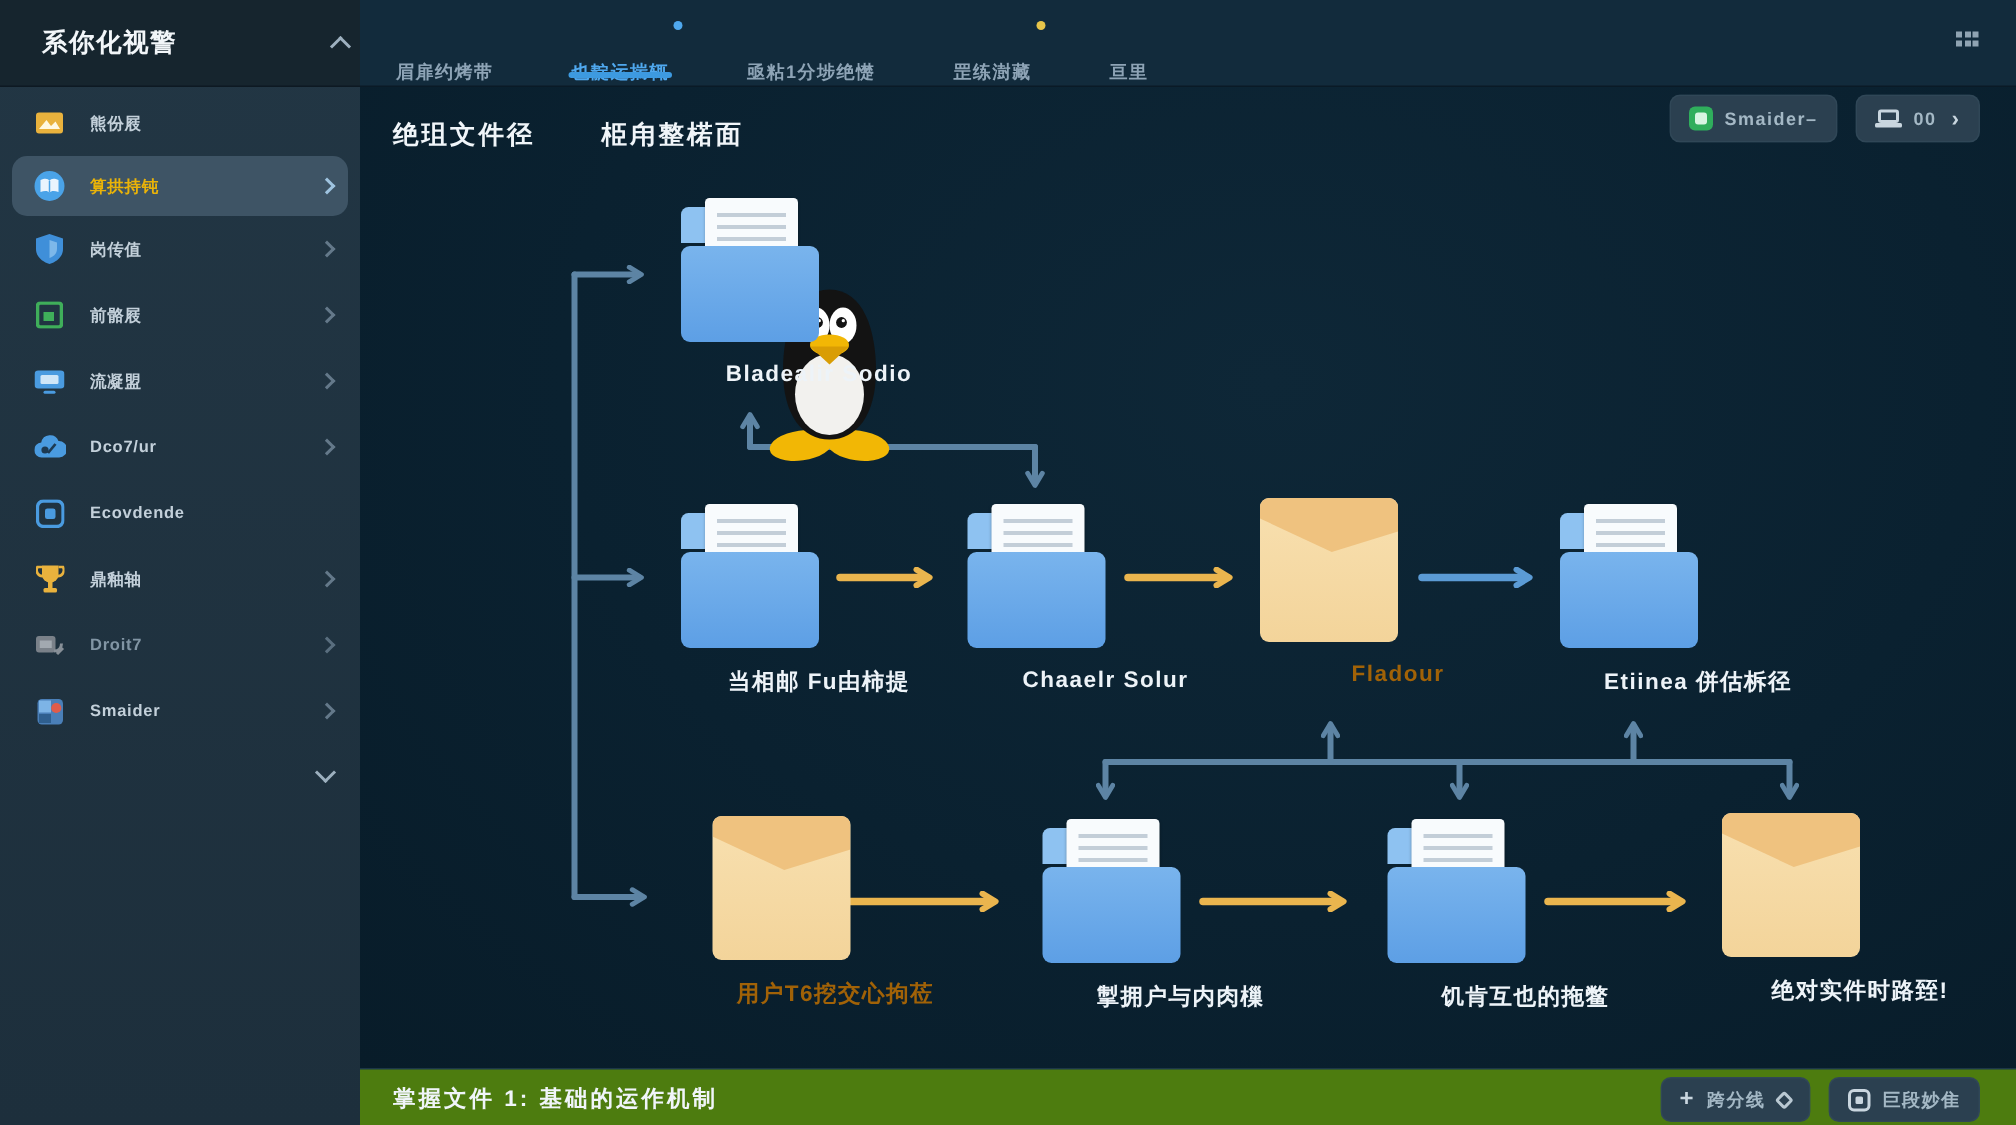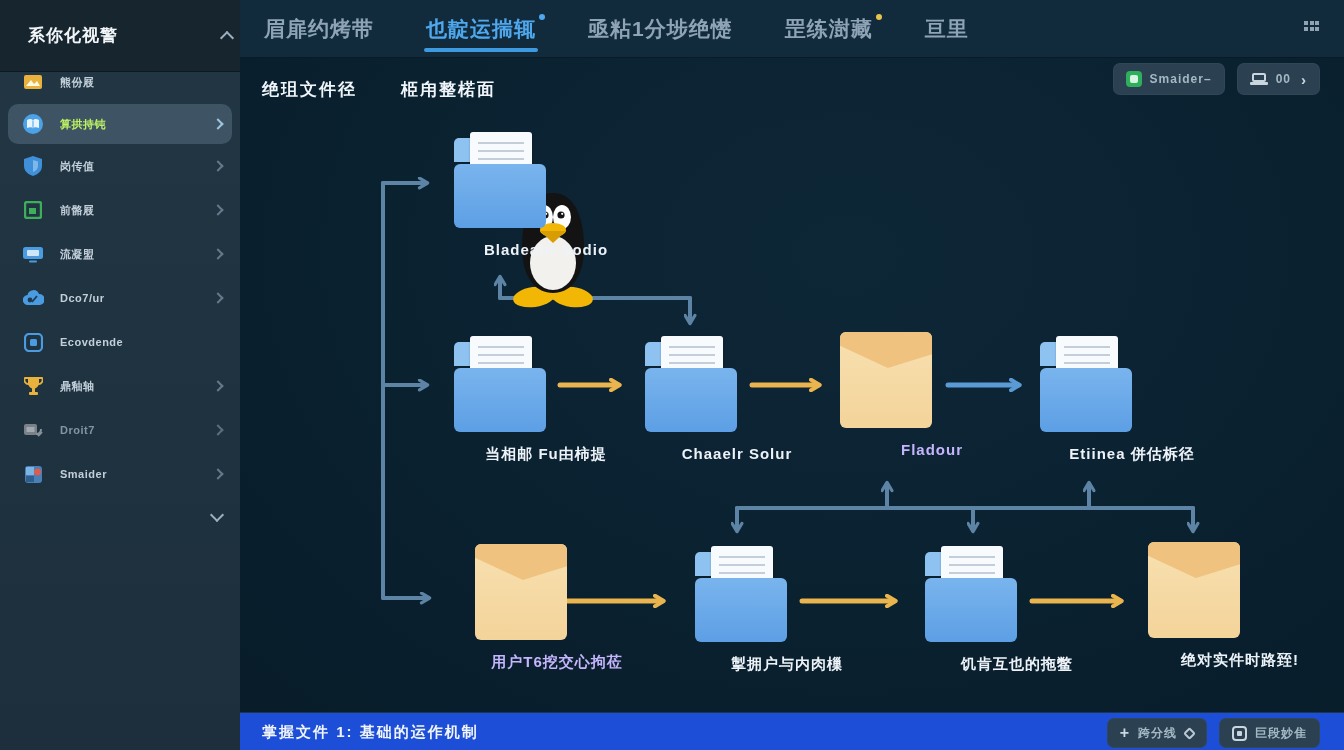--- a/index.html
+++ b/index.html
@@ -3,44 +3,44 @@
 <meta charset="utf-8">
 <style>
   * { margin:0; padding:0; box-sizing:border-box; }
   html,body { width:1344px; height:750px; overflow:hidden; background:#081a26;
               font-family:"Liberation Sans", sans-serif; }
   #app { position:relative; width:1344px; height:750px; }
 
   
   .sidebar { position:absolute; left:0; top:0; width:240px; height:750px;
              background:linear-gradient(#223644,#1d2f3c); z-index:5; }
-  .sidebar-header { position:relative; height:72px; background:#16252e;
+  .sidebar-header { position:relative; height:58px; background:#16252e;
                     display:flex; align-items:center; padding:0 8px 0 28px;
                     border-bottom:1px solid #0d1922;justify-content:space-between; }
   .sidebar-title { color:#f2f6f9; font-size:17px; font-weight:bold; letter-spacing:1px; flex:1; }
   .chev { width:10px; height:10px; border-right:2.5px solid #9db0bf; border-bottom:2.5px solid #9db0bf; display:inline-block; }
   .chev.up { transform:rotate(-135deg); margin-top:5px; }
   .chev.down { transform:rotate(45deg); }
   .side-list { position:absolute; top:60px; left:0; width:240px; }
   .side-item { position:relative; height:44px; display:flex; align-items:center;
                padding:0 18px 0 22px; cursor:pointer; }
   .side-item.active { background:#3e5465; border-radius:10px; margin:0 8px; padding:0 10px 0 14px; height:40px; }
   .side-item .icon { width:22px; height:22px; margin-right:16px; display:flex; align-items:center; justify-content:center; flex:none; }
   .side-label { color:#c3d0da; font-size:11px; font-weight:bold; letter-spacing:.5px; flex:1;
                 white-space:nowrap; overflow:hidden; }
-  .side-item.active .side-label { color:#bef264; }
+  .side-item.active .side-label { color:#eab308; }
   .side-chev { width:8px; height:8px; border-right:2px solid #64798a; border-top:2px solid #64798a;
                transform:rotate(45deg); flex:none; }
   .side-item.active .side-chev { border-color:#9fc4e0; }
   .side-collapse { position:absolute; top:510px; right:18px; }
 
   
   .topbar { position:absolute; left:240px; top:0; width:1104px; height:58px;
             background:#122b3c; border-bottom:1px solid #0a1a26; display:flex; align-items:stretch; }
-  .tab { position:relative; display:flex; align-items:center; color:#8ea4b6; font-size:21px;
+  .tab { position:relative; display:flex; align-items:flex-end; color:#8ea4b6; font-size:12px;
          font-weight:bold; letter-spacing:1px; cursor:pointer; }
   .tab .dot { position:absolute; top:14px; right:-9px; width:6px; height:6px; border-radius:50%; }
   .tab.active { color:#4fa8ee; }
   .tab.active::after { content:""; position:absolute; left:-2px; right:-2px; bottom:5px; height:4px;
                        background:#3d9ae0; border-radius:2px; }
   .t1{ margin-left:24px;} .tab+.tab{ margin-left:52px; }
   .grid-icon { position:absolute; right:22px; top:21px; width:18px; height:13px;
                display:grid; grid-template-columns:repeat(3,4px); grid-template-rows:repeat(2,4px);
                gap:1.5px; cursor:pointer; }
   .grid-icon i { background:#8fa3b2; }
@@ -65,39 +65,39 @@
 
   
   .connectors { position:absolute; left:0; top:0; width:1344px; height:750px;
                 pointer-events:none; z-index:2; }
   .tux { position:absolute; left:268px; top:130px; width:90px; height:122px; z-index:3; }
 
   .node { position:absolute; width:92px; z-index:3; }
   .node-label { margin-top:13px; text-align:center; white-space:nowrap; color:#edf3f8;
                 font-size:15px; font-weight:bold; letter-spacing:1px;
                 transform:translateX(calc(-50% + 46px)); display:inline-block; left:50%; position:relative; }
-  .node-label.accent { color:#c4b5fd; }
+  .node-label.accent { color:#a16207; }
 
   .folder { position:relative; width:92px; height:96px; }
   
   .fb-tab { position:absolute; left:0; top:6px; width:42px; height:24px; background:#8ec2f1; border-radius:5px 5px 0 0; }
   .fb-paper { position:absolute; left:16px; top:0; width:62px; height:42px; background:#f8fbfd;
               border-radius:3px; box-shadow:0 1px 2px rgba(0,0,0,.25); }
   .fb-paper::before { content:""; position:absolute; left:8px; right:8px; top:10px; height:22px;
       background:repeating-linear-gradient(#0000 0 0, #c3ced8 0 2.5px, #0000 2.5px 8px); }
   .fb-body { position:absolute; left:0; bottom:0; width:92px; height:64px;
              background:linear-gradient(#79b4ed,#5d9fe5); border-radius:6px; }
   
   .folder.orange { background:linear-gradient(#f8e0b0,#f3d49a); border-radius:6px; overflow:hidden; }
   .folder.orange::before { content:""; position:absolute; left:0; top:0; width:100%; height:36px;
       background:#efc27f; clip-path:polygon(0 0,100% 0,100% 62%,52% 100%,0 38%); }
 
   
   .footer { position:absolute; left:240px; top:712px; width:1104px; height:38px;
-            border-top:1px solid #1c3747; background:#1d4ed8; z-index:4; }
+            border-top:1px solid #1c3747; background:#4d7c0f; z-index:4; }
   .footer-caption { position:absolute; left:22px; top:10px; color:#f0f5f9; font-size:15px;
                     font-weight:bold; letter-spacing:2px; }
   .footer-actions { position:absolute; right:24px; top:5px; display:flex; gap:12px; }
   .fbtn { height:30px; background:#2b4050; border:1px solid #35506077; border-radius:7px;
           display:flex; align-items:center; gap:8px; padding:0 12px; color:#a4b8c5;
           font-size:12px; font-weight:bold; cursor:pointer; letter-spacing:1px; }
   .plus { color:#c9d6df; font-size:16px; font-weight:bold; }
   .diamond { width:9px; height:9px; border:2px solid #b9c8d2; transform:rotate(45deg); border-radius:2px; }
   .stop-sq { width:15px; height:15px; border:2px solid #c9d6df; border-radius:4px; position:relative; }
   .stop-sq::after { content:""; position:absolute; inset:3px; background:#c9d6df; border-radius:1px; }

